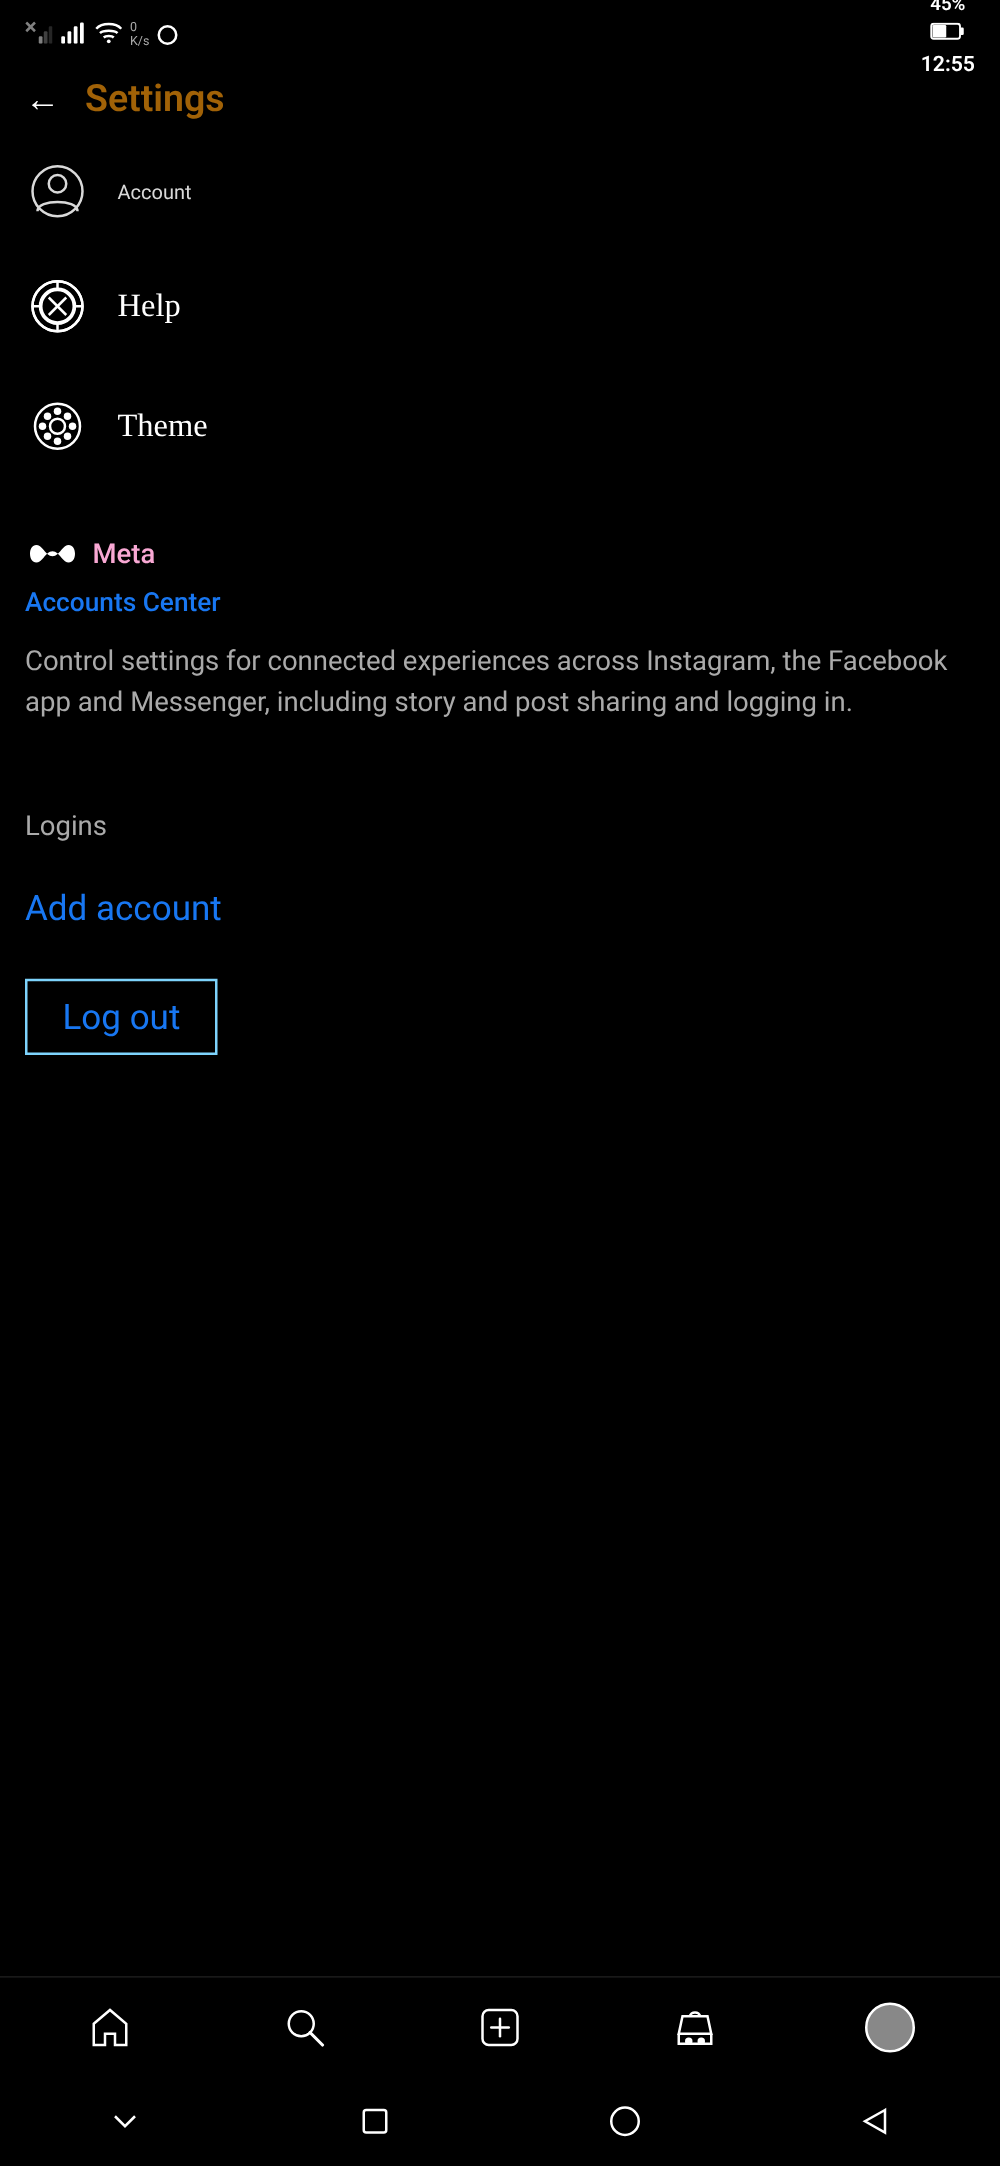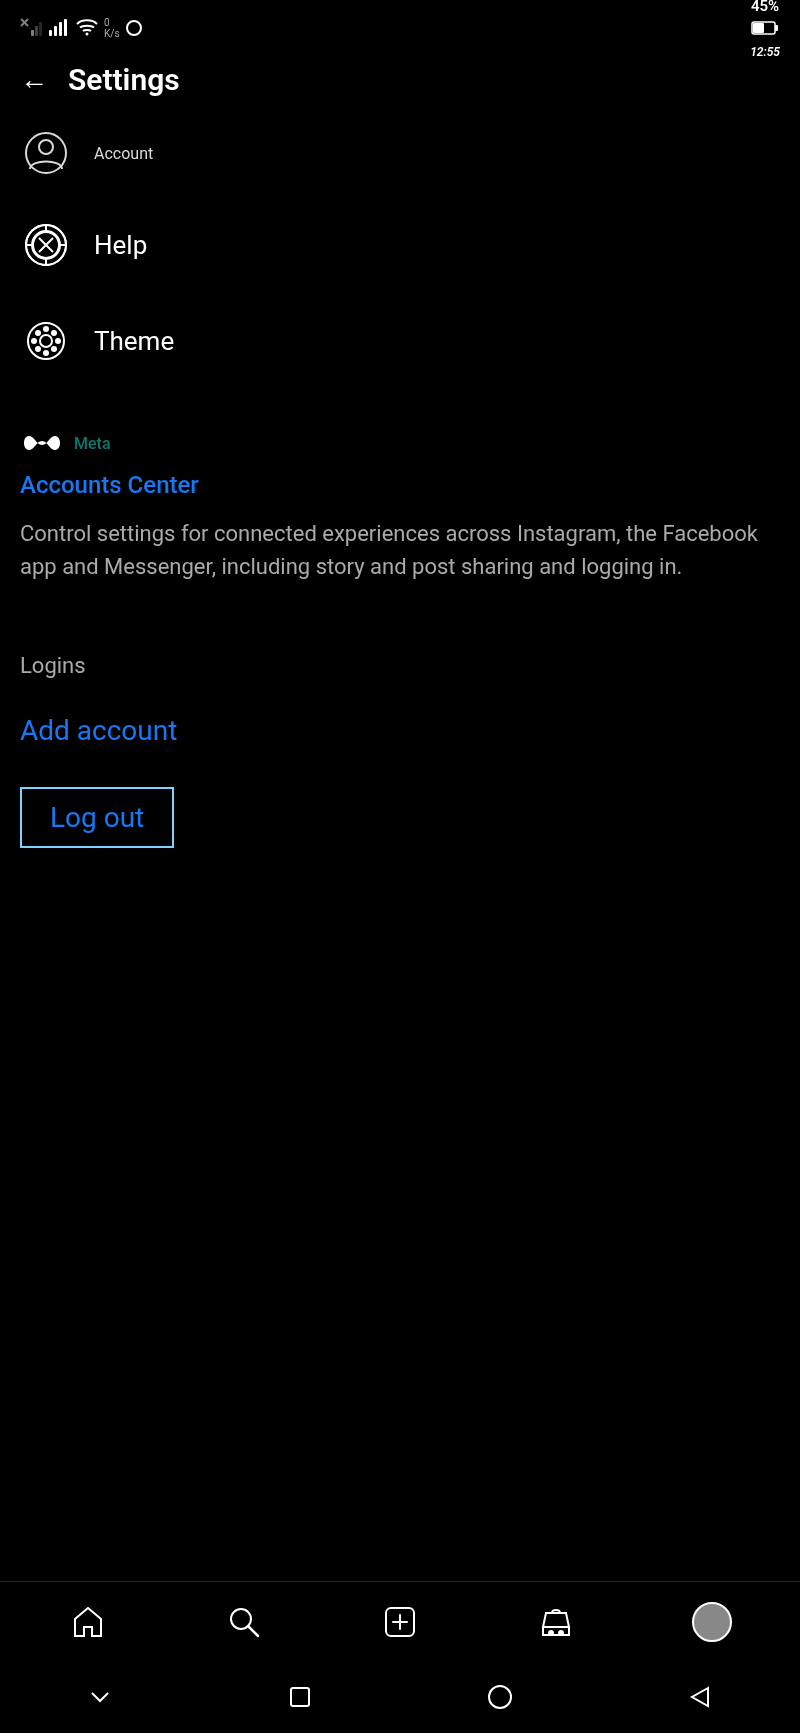--- a/index.html
+++ b/index.html
@@ -48,26 +48,27 @@
     }
     .back-btn {
       font-size: 28px;
       color: #fff;
       cursor: pointer;
       line-height: 1;
     }
     .page-title {
       font-size: 30px;
       font-weight: 600;
-      color: #ffffff;
+      color: #a16207;
     }
 
     
     .settings-list {
       padding: 0 20px;
+      font-family: Liberation Serif, serif;
     }
     .settings-item {
       display: flex;
       align-items: center;
       gap: 22px;
       padding: 22px 0;
       cursor: pointer;
       border-bottom: none;
     }
     .settings-item .item-icon {
@@ -111,26 +112,26 @@
     .meta-section {
       padding: 40px 20px 20px 20px;
     }
     .meta-logo {
       display: flex;
       align-items: center;
       gap: 10px;
       margin-bottom: 14px;
     }
     .meta-logo-text {
-      font-size: 16px;
-      color: #0f766e;
+      font-size: 22px;
+      color: #f9a8d4;
       font-weight: 500;
     }
     .accounts-center-link {
-      font-size: 24px;
+      font-size: 21px;
       color: #1877f2;
       font-weight: 500;
       margin-bottom: 18px;
       cursor: pointer;
     }
     .meta-description {
       font-size: 22px;
       color: #aaa;
       line-height: 1.5;
     }
@@ -259,21 +260,21 @@
   </div>
   <div class="status-right">
     <span>45%</span>
     <span>
       <svg width="28" height="14" viewBox="0 0 28 14" fill="none" stroke="#fff" stroke-width="1.5">
         <rect x="1" y="1" width="23" height="12" rx="2"></rect>
         <rect x="2" y="2" width="11" height="10" rx="1" fill="#fff" stroke="none"></rect>
         <rect x="24" y="4" width="3" height="6" rx="1" fill="#fff" stroke="none"></rect>
       </svg>
     </span>
-    <span style="font-size:12px;font-weight:600;font-style:italic;">12:55</span>
+    <span style="font-size:17px;font-weight:600;">12:55</span>
   </div>
 </div>
 
 <div class="header">
   <span class="back-btn">←</span>
   <span class="page-title">Settings</span>
 </div>
 
 <div class="account-item">
   <div class="item-icon">

